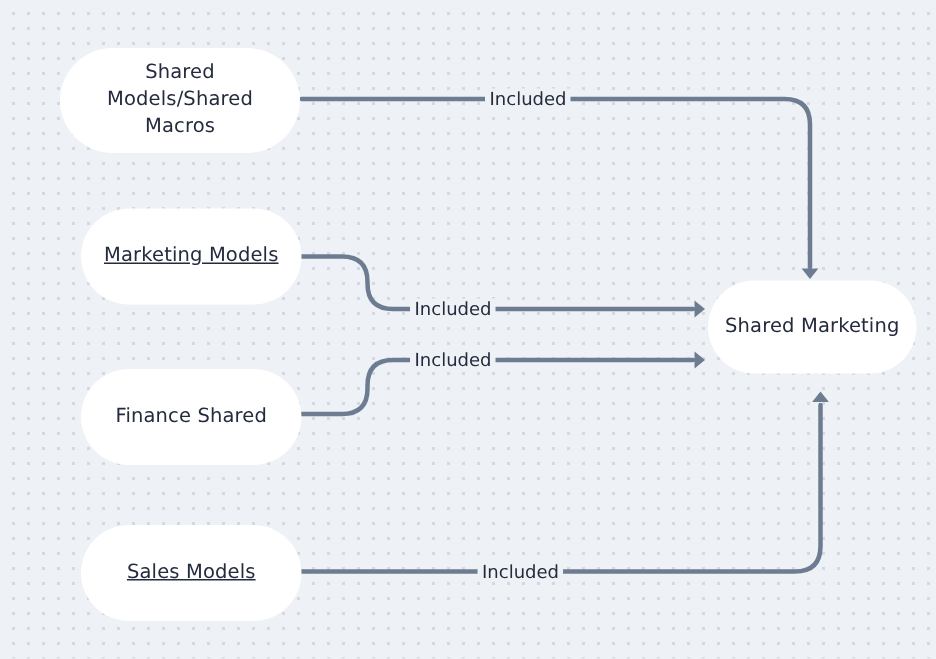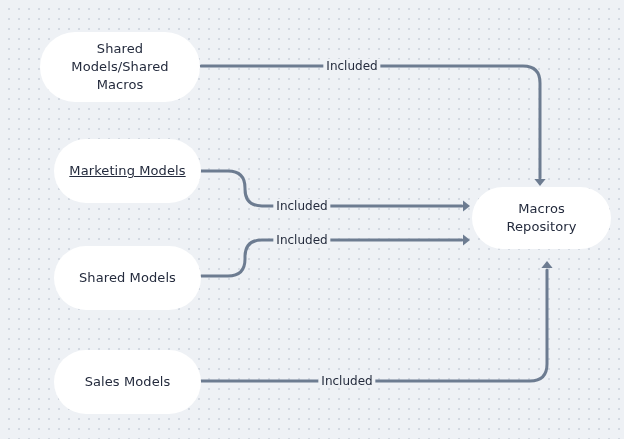--- a/index.html
+++ b/index.html
@@ -77,29 +77,29 @@
 
   <div class="node" style="left: 40px; top: 32px; width: 160px; height: 70px; background: rgb(255, 255, 255); color: rgb(36, 43, 61);">
     <span>Shared Models/Shared Macros</span>
   </div>
 
   <div class="node" style="left: 54px; top: 139px; width: 147px; height: 64px; background: rgb(255, 255, 255); color: rgb(36, 43, 61); text-decoration: underline;">
     <span>Marketing Models</span>
   </div>
 
   <div class="node" style="left: 54px; top: 246px; width: 147px; height: 64px; background: rgb(255, 255, 255); color: rgb(36, 43, 61);">
-    <span>Shared Models</span>
+    <span>Finance Shared</span>
   </div>
 
-  <div class="node" style="left: 54px; top: 350px; width: 147px; height: 64px; background: rgb(255, 255, 255); color: rgb(36, 43, 61);">
+  <div class="node" style="left: 54px; top: 350px; width: 147px; height: 64px; background: rgb(255, 255, 255); color: rgb(36, 43, 61); text-decoration: underline;">
     <span>Sales Models</span>
   </div>
 
   <div class="node" style="left: 472px; top: 187px; width: 139px; height: 62px; background: rgb(255, 255, 255); color: rgb(36, 43, 61);">
-    <span>Macros Repository</span>
+    <span>Shared Marketing</span>
   </div>
 
   <div class="edge-label" style="left: 352px; top: 66px; background: rgb(238, 241, 245); color: rgb(36, 43, 61);">Included</div>
   <div class="edge-label" style="left: 302px; top: 206px; background: rgb(238, 241, 245); color: rgb(36, 43, 61);">Included</div>
   <div class="edge-label" style="left: 302px; top: 240px; background: rgb(238, 241, 245); color: rgb(36, 43, 61);">Included</div>
   <div class="edge-label" style="left: 347px; top: 381px; background: rgb(238, 241, 245); color: rgb(36, 43, 61);">Included</div>
 
 </div>
 
 </body></html>

